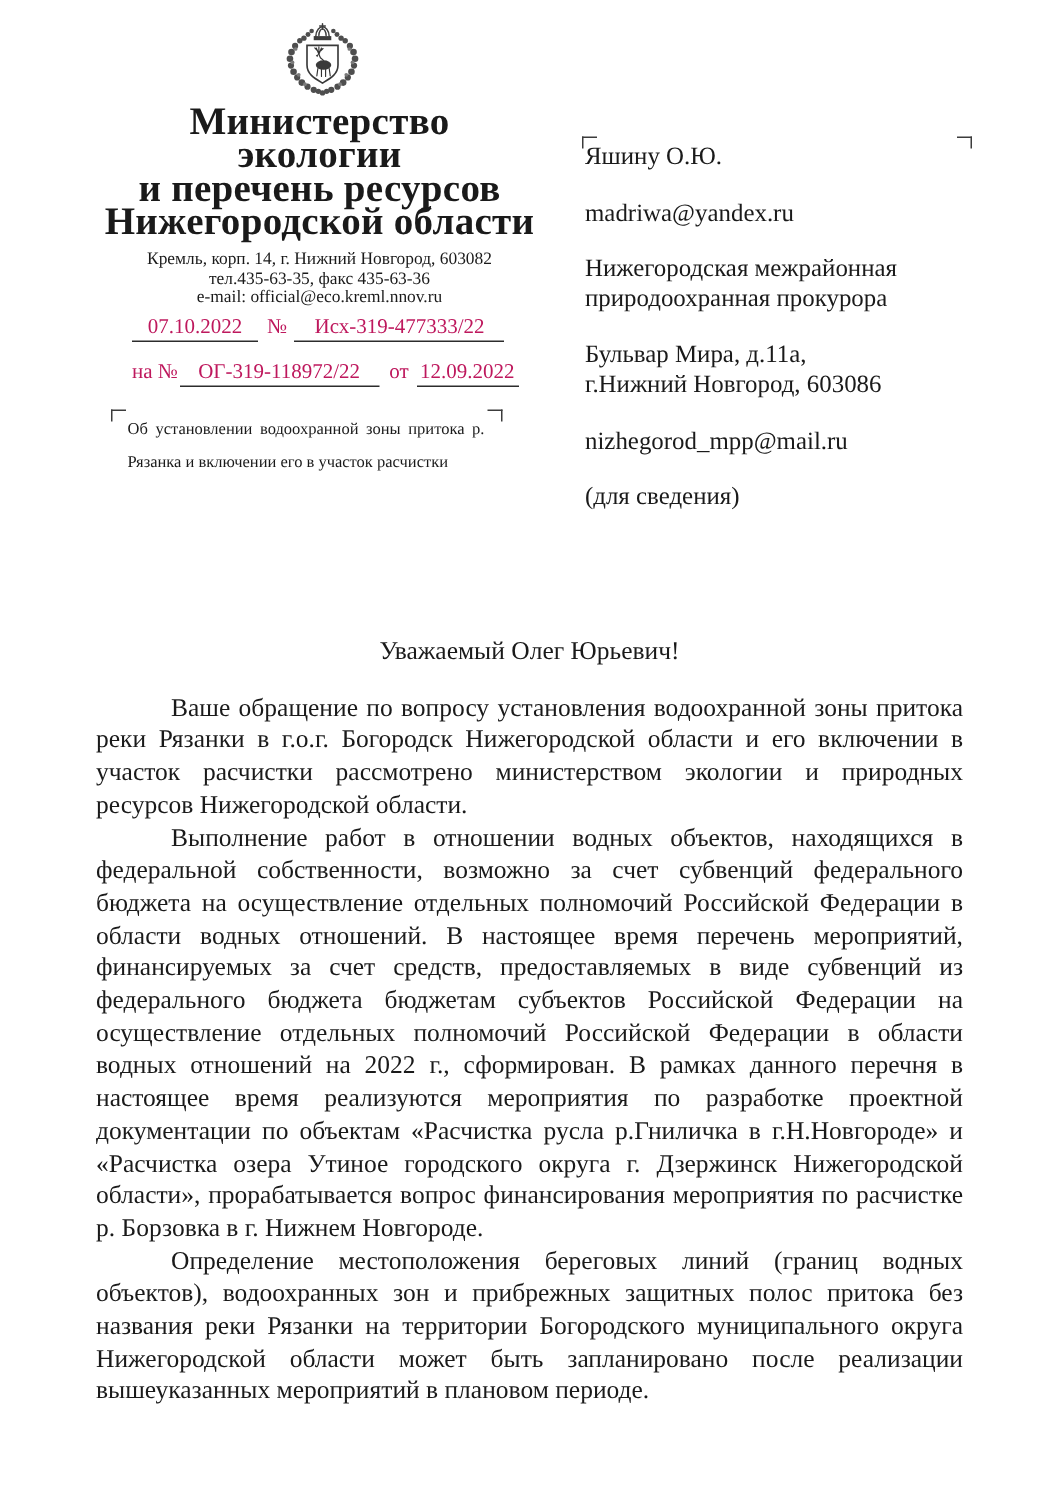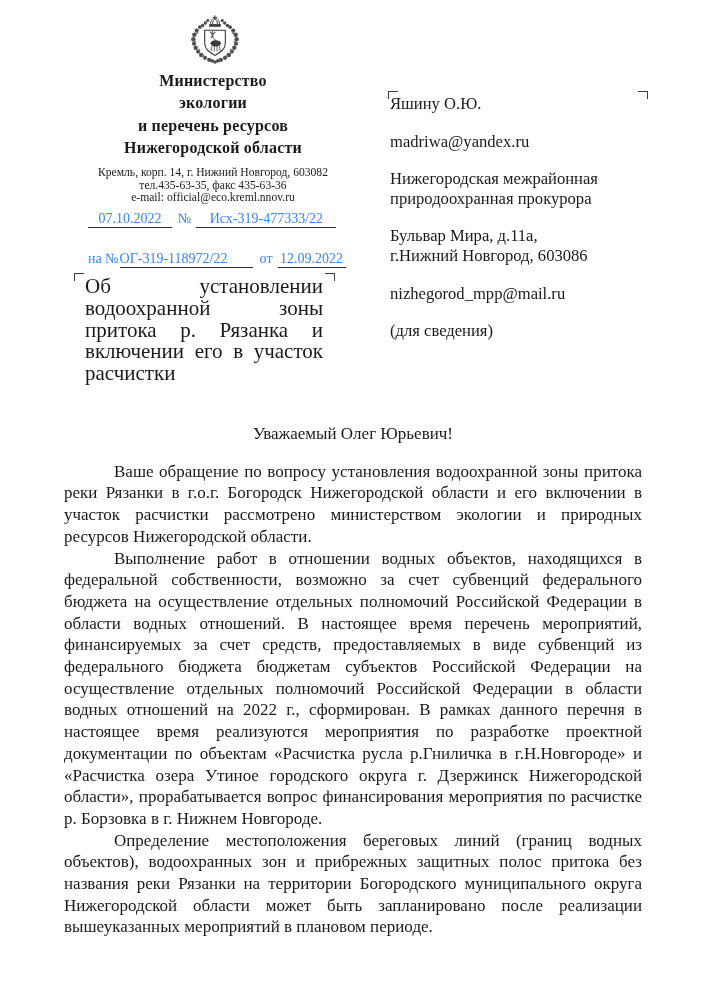--- a/index.html
+++ b/index.html
@@ -4,37 +4,37 @@
 <style>
   html,body{margin:0;padding:0;background:#ffffff;}
   .page{
     position:relative;width:706px;height:1000px;background:#ffffff;
     font-family:"Liberation Serif","DejaVu Serif",serif;color:#1a1a1a;overflow:hidden;
   }
   
   .emblem{position:absolute;left:184px;top:12px;width:62px;height:62px;}
   
   .ministry{position:absolute;left:43px;top:70px;width:340px;text-align:center;
-    font-weight:bold;font-size:16px;line-height:22.4px;letter-spacing:0.2px;}
+    font-weight:bold;font-size:26px;line-height:22.4px;letter-spacing:0.2px;}
   .contact{position:absolute;left:43px;top:167px;width:340px;text-align:center;
     font-size:11.6px;line-height:12.6px;font-family:Liberation Serif, serif;}
   
-  .ref{position:absolute;left:88px;top:211px;font-size:14px;color:#3b82f6;}
+  .ref{position:absolute;left:88px;top:211px;font-size:14px;color:#be185d;}
   .ref-row{display:flex;align-items:baseline;}
   .ref-row2{margin-top:13px;}
   .u{border-bottom:1.2px solid #2c2c2c;}
   .cell-date1{width:84px;text-align:center;}
   .cell-nolabel{padding:0 5px 0 6px;}
   .cell-num1{width:140px;text-align:center;}
   .cell-replylabel{padding-right:1px;}
-  .cell-num2{width:133px;text-align:left;margin-top:10px;}
+  .cell-num2{width:133px;text-align:center;}
   .cell-otlabel{padding:0 5px 0 7px;}
   .cell-date2{width:68px;text-align:center;}
   
-  .subject{position:absolute;left:85px;top:276px;width:238px;font-size:21px;
+  .subject{position:absolute;left:85px;top:276px;width:238px;font-size:11px;
     line-height:21.8px;text-align:justify;}
   .subject p{margin:0;}
   
   .corner{position:absolute;width:9px;height:7px;border-top:1.3px solid #3c3c3c;}
   .corner-l{border-left:1.3px solid #3c3c3c;}
   .corner-r{border-right:1.3px solid #3c3c3c;}
   .c-subj-l{left:74px;top:273px;}
   .c-subj-r{left:325px;top:273px;}
   .c-rcp-l{left:388px;top:91px;}
   .c-rcp-r{left:638px;top:91px;}

